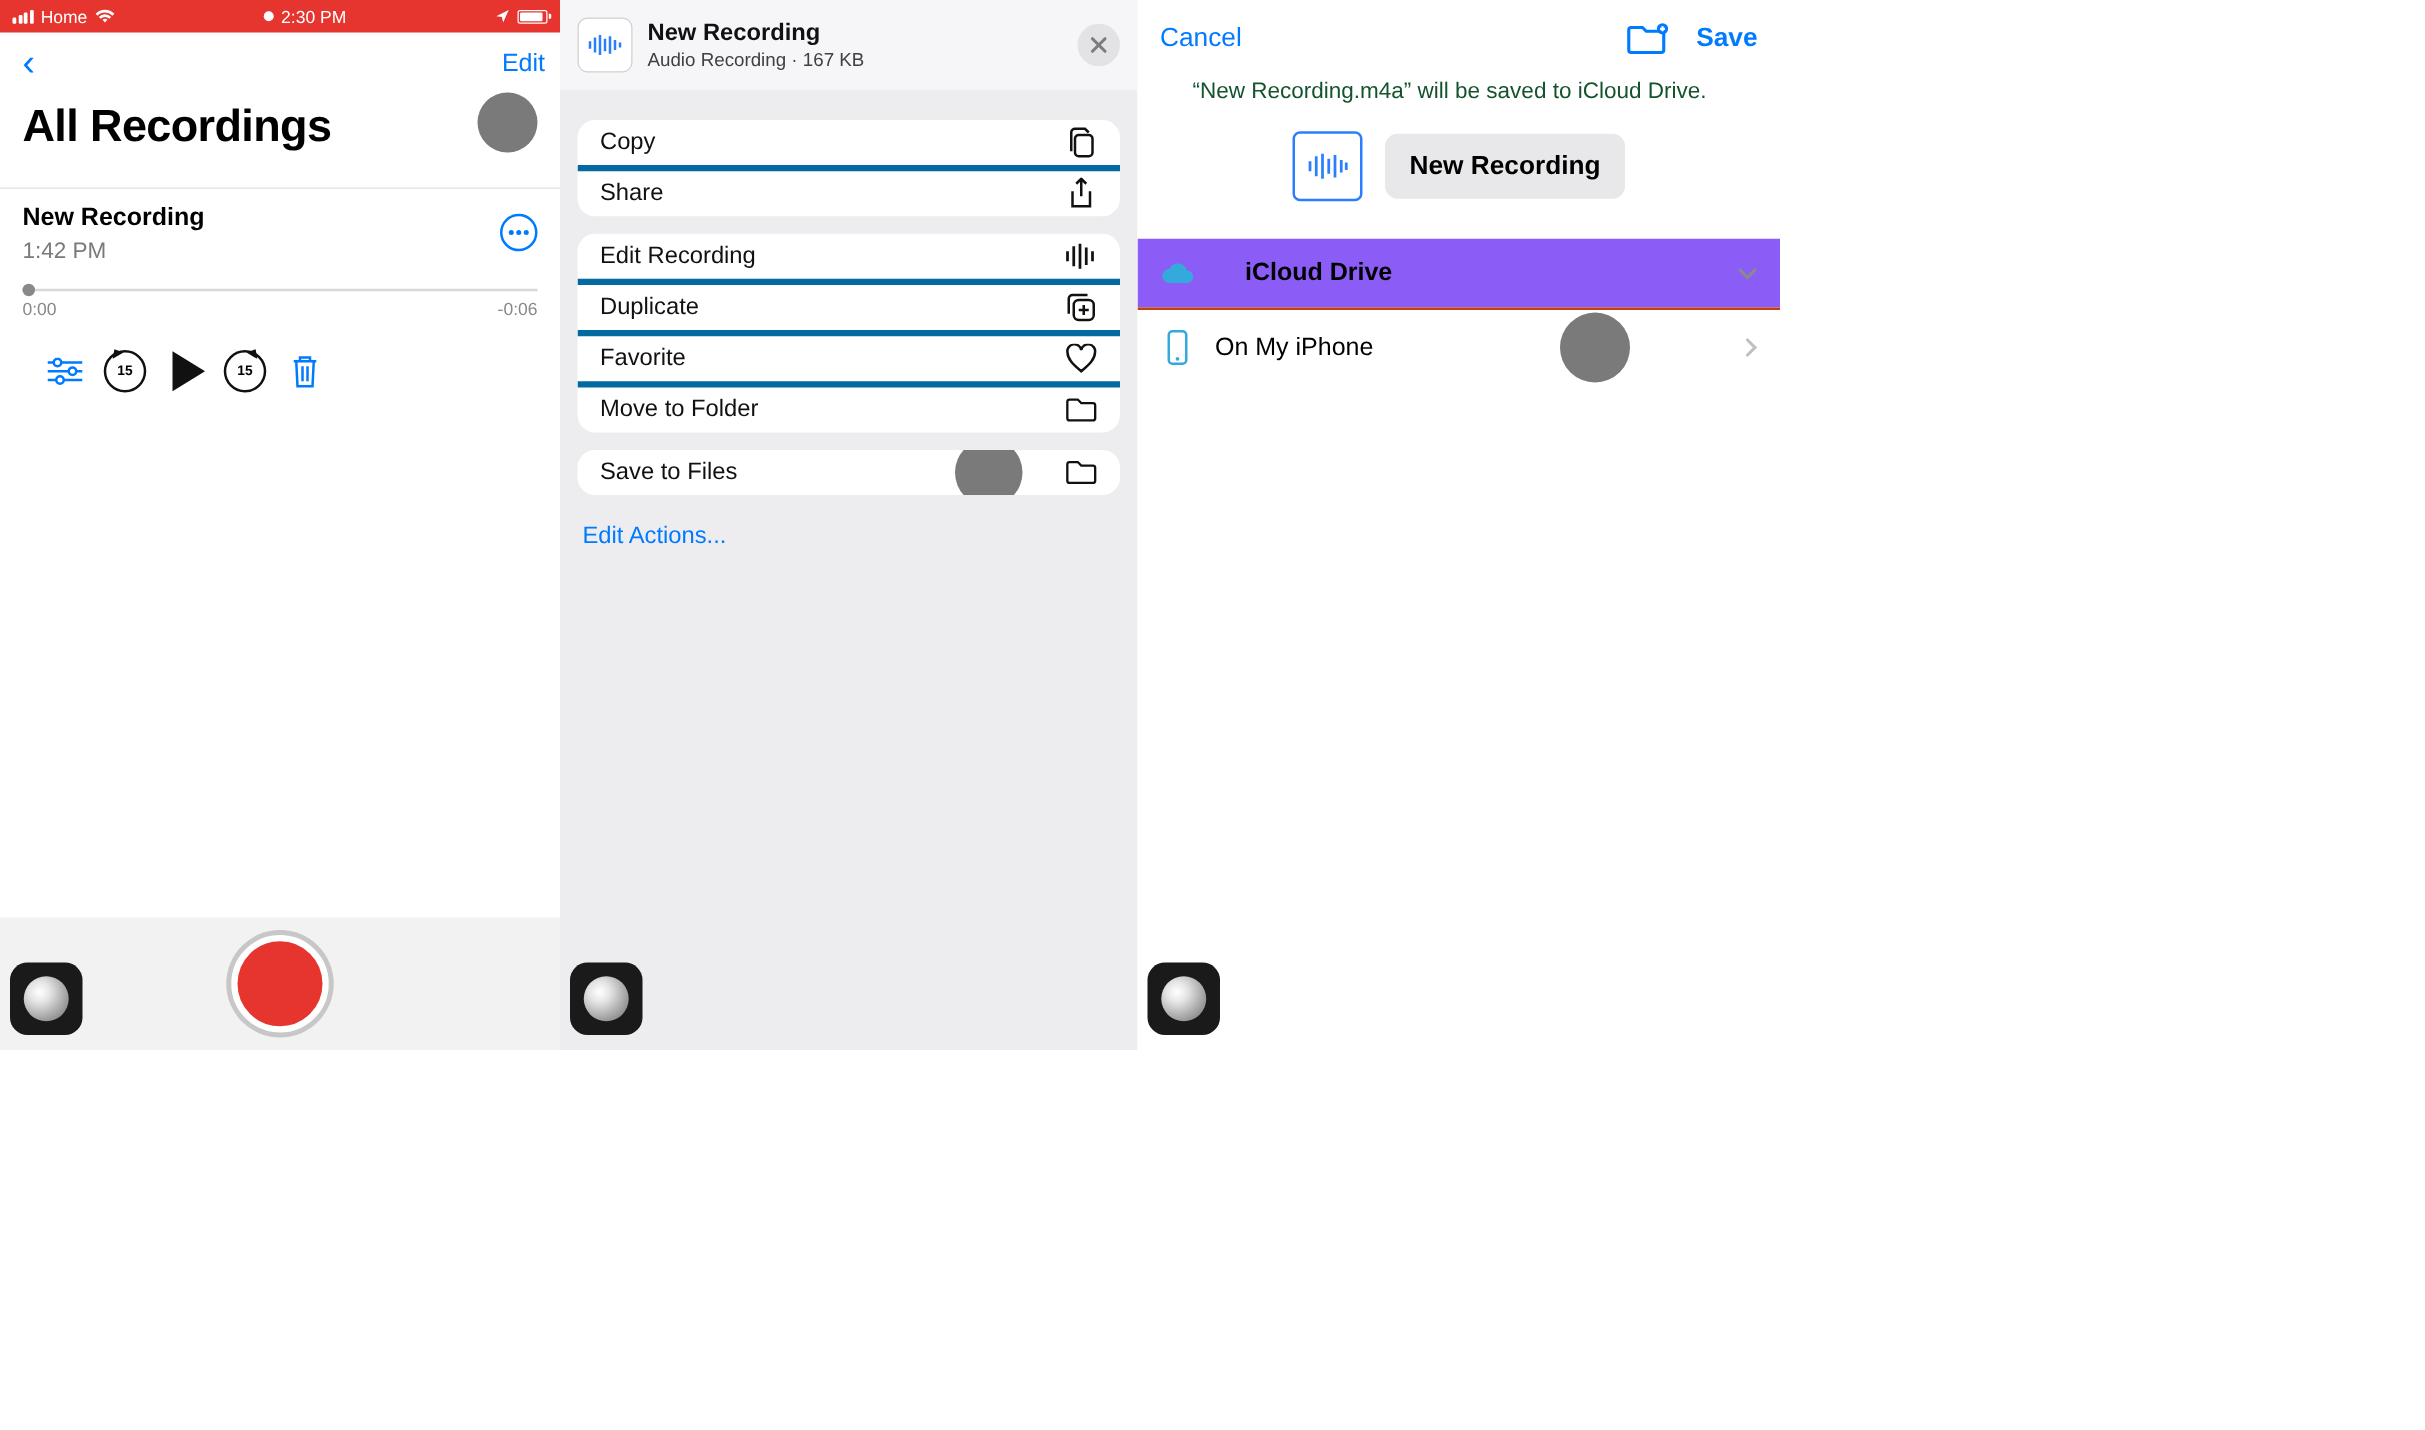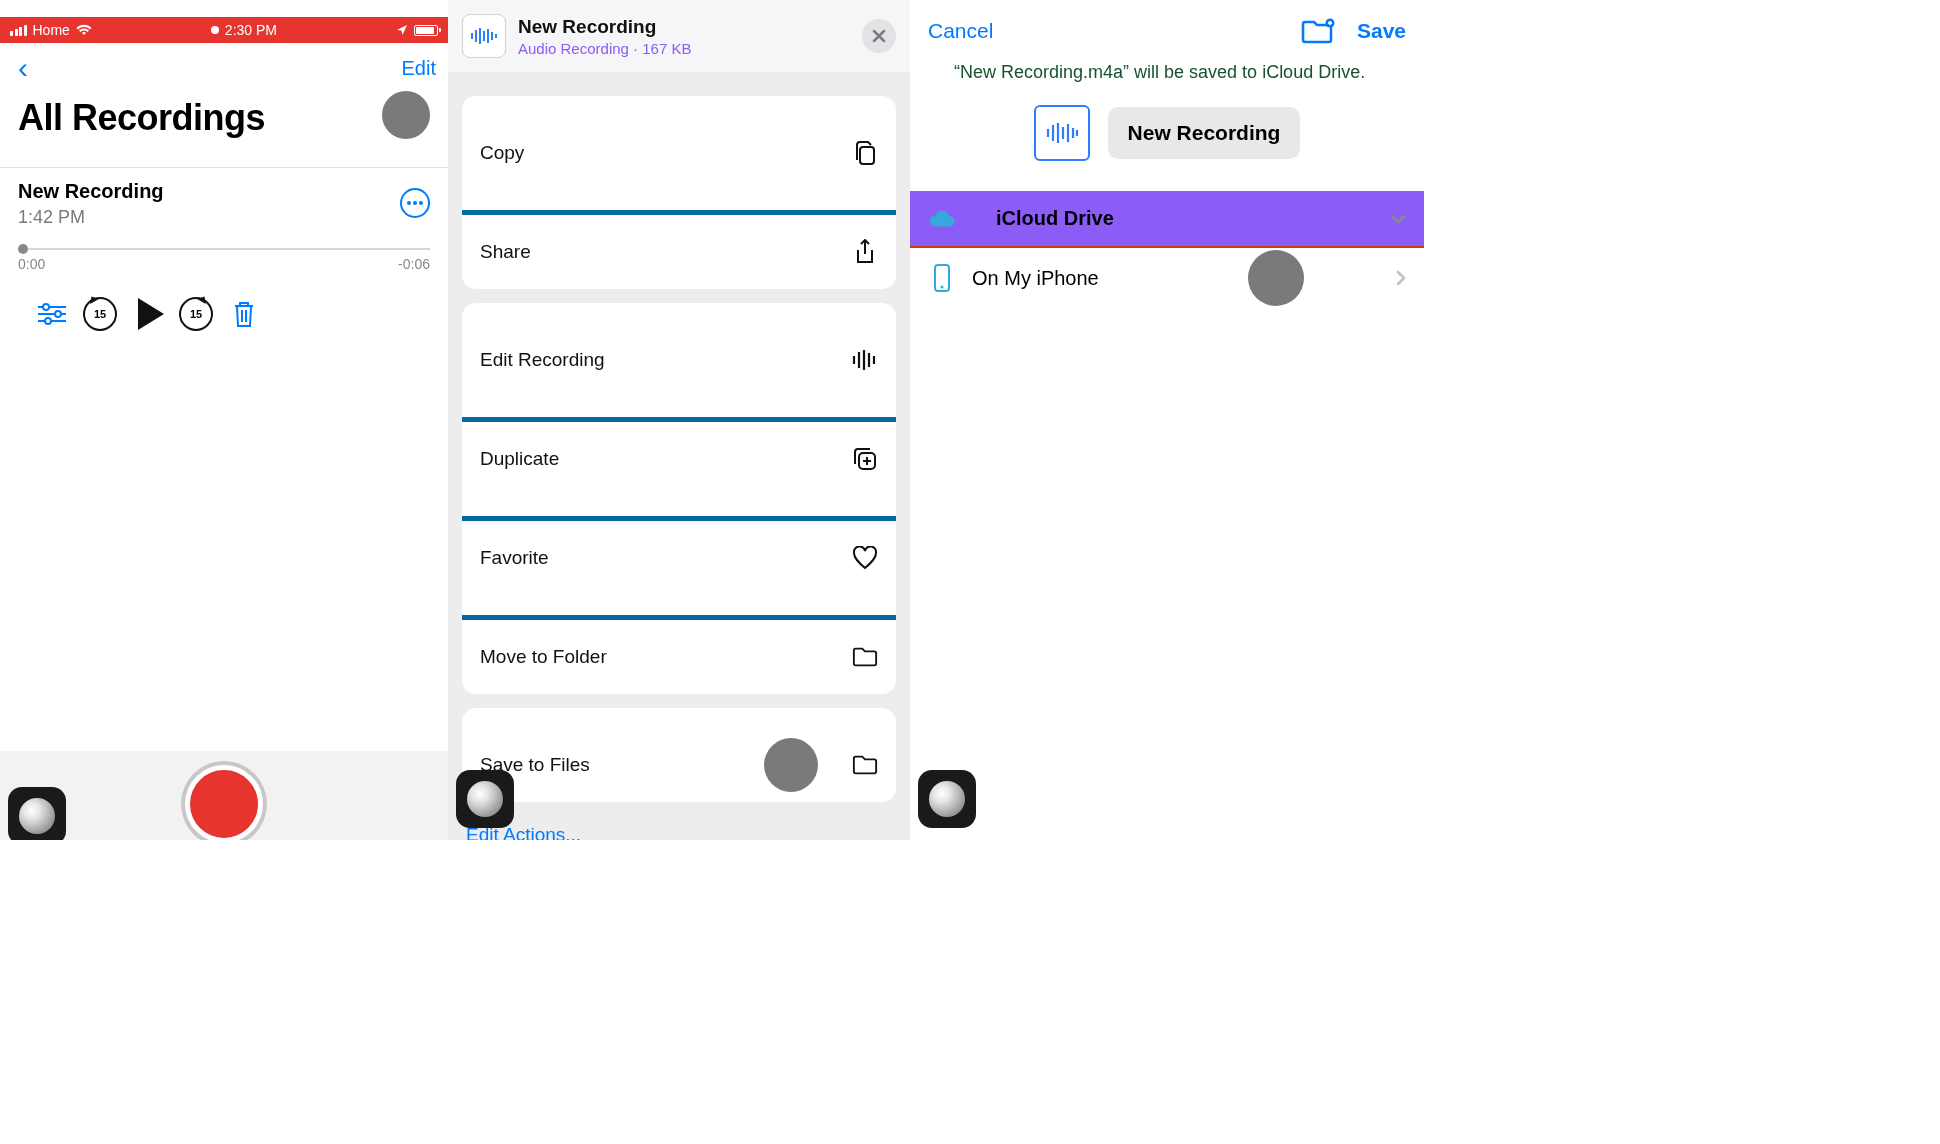--- a/index.html
+++ b/index.html
@@ -1,18 +1,18 @@
 <!DOCTYPE html>
 <html><head>
 <meta charset="utf-8">
 <style>
   * { box-sizing: border-box; margin: 0; padding: 0; font-family: -apple-system, "Helvetica Neue", Arial, sans-serif; }
   body { background: #fff; width: 1424px; height: 840px; display: flex; }
   .panel { position: relative; height: 840px; flex: 0 0 auto; overflow: hidden; }
-  .p1 { width: 448px; background: #fff; margin-top: 17px; }
+  .p1 { width: 448px; background: #fff; }
   .p2 { width: 462px; background: #ededef; }
   .p3 { width: 514px; background: #fff; }
 
   
   .status-bar { height: 26px; background: #e6352f; color: #fff; display: flex; align-items: center; justify-content: space-between; padding: 0 10px; font-size: 14px; font-weight: 500; }
   .status-left, .status-right { display: flex; align-items: center; gap: 6px; }
   .bars { display: inline-flex; gap: 1.5px; align-items: flex-end; }
   .bars span { display: inline-block; width: 3px; background: #fff; border-radius: 1px; }
   .bars span:nth-child(1){height:5px}.bars span:nth-child(2){height:7px}.bars span:nth-child(3){height:9px}.bars span:nth-child(4){height:11px}
   .rec-dot { width: 8px; height: 8px; background:#fff; border-radius:50%; display:inline-block; }
@@ -51,26 +51,26 @@
   .rec-bar { position:absolute; bottom:0; left:0; right:0; height:106px; background:#f2f2f2; display:flex; align-items:center; justify-content:center; }
   .rec-btn { width:78px; height:78px; border-radius:50%; background:#e6352f; border:5px solid #fff; box-shadow:0 0 0 4px #c7c7c7; }
 
   .assistive { position:absolute; bottom:12px; left:8px; width:58px; height:58px; background:#1a1a1a; border-radius:14px; display:flex; align-items:center; justify-content:center; }
   .assistive-in { width:36px; height:36px; border-radius:50%; background: radial-gradient(circle at 35% 35%, #fff 0%, #e5e5e5 25%, #9a9a9a 70%, #6b6b6b 100%); }
 
   
   .sheet-head { background:#f6f6f8; display:flex; align-items:center; padding:14px 14px; gap:12px; }
   .thumb { width:44px;height:44px;border:1px solid #d0d0d0; border-radius:8px; background:#fff; display:flex;align-items:center;justify-content:center; color:#2b7fff; }
   .sh-title { font-size:19px; font-weight:600; color:#111; }
-  .sh-sub { font-size:15px; color:#8b5cf6; margin-top:2px; }
+  .sh-sub { font-size:15px; color:#404040; margin-top:2px; }
   .sh-close { margin-left:auto; width:34px;height:34px;border-radius:50%; background:#e3e3e6; color:#7c7c80; display:flex;align-items:center;justify-content:center; font-size:20px; font-weight:300; }
 
   .sheet-body { padding: 10px 14px 0; }
   .card { background:#fff; border-radius:14px; margin-top:14px; overflow:hidden; }
-  .row { display:flex; align-items:center; justify-content:space-between; padding:24px 18px; font-size:19px; color:#111; position:relative;margin-top:20px; }
+  .row { display:flex; align-items:center; justify-content:space-between; padding:5px 18px; font-size:19px; color:#111; position:relative; }
   .row + .row { border-top:5px solid #0369a1; }
   .row-icon { width:26px; height:26px; color:#111; display:flex;align-items:center;justify-content:center; }
   .edit-actions { color:#007aff; font-size:19px; padding:22px 4px; }
 
   .gray-dot-p2 { position:absolute; right:78px; top:50%; transform:translateY(-50%); width:54px;height:54px;border-radius:50%; background:#7a7a7a; }
 
   .p2 .assistive { bottom:12px; left:8px; }
 
   
   .nav3 { display:flex; align-items:center; justify-content:space-between; padding:18px 18px 8px; }

